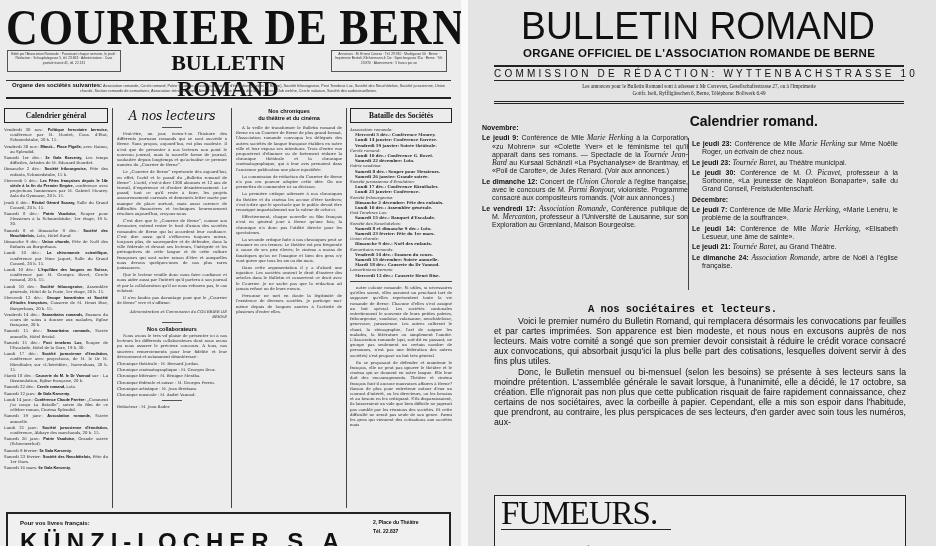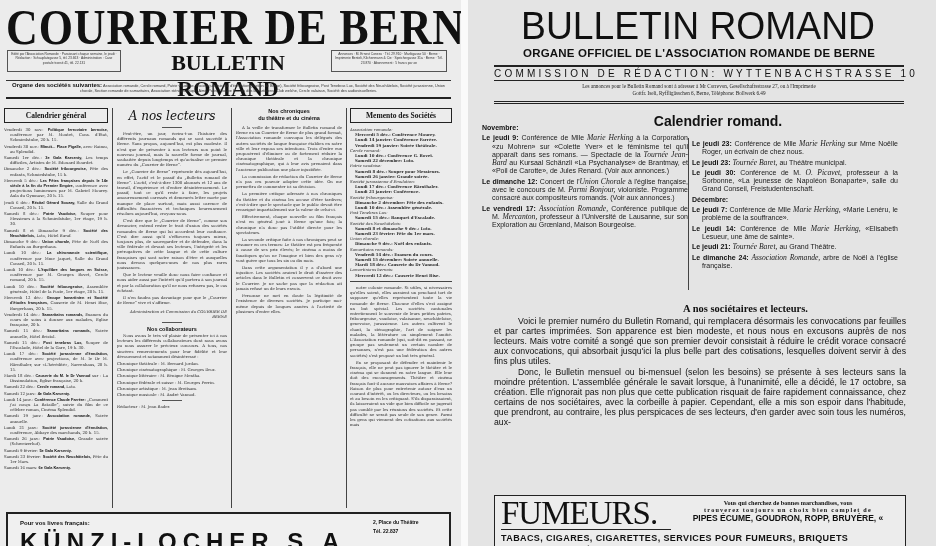--- a/index.html
+++ b/index.html
@@ -47,33 +47,33 @@
     font-family: "Liberation Sans", sans-serif; font-size: 38px; line-height: 40px; letter-spacing: 0px; color: #111; transform: scaleX(0.98); }
   .br-organe { position: absolute; left: 26px; top: 47px; width: 410px; text-align: center;
     font-family: "Liberation Sans", sans-serif; font-weight: bold; font-size: 11.5px; letter-spacing: 0.2px; color: #111; white-space: nowrap; }
   .br-rule1 { position: absolute; left: 26px; top: 65px; width: 410px; border-top: 2px solid #222; }
   .br-comm { position: absolute; left: 26px; top: 68px; width: 410px; text-align: right;
     font-family: "Liberation Sans", sans-serif; font-size: 10px; letter-spacing: 3.2px; color: #111; white-space: nowrap; }
   .br-rule2 { position: absolute; left: 26px; top: 80px; width: 410px; border-top: 1px solid #222; }
   .br-annonces { position: absolute; left: 26px; top: 83px; width: 410px; text-align: center;
     font-family: "Liberation Serif", serif; font-size: 5.2px; line-height: 7px; color: #222; }
   .br-rule3 { position: absolute; left: 26px; top: 101px; width: 410px; border-top: 3px double #222; height: 4px; }
-  .cal-title { position: absolute; left: 150px; top: 113px; width: 200px; text-align: center;
+  .cal-title { position: absolute; left: 150px; top: 113px; width: 200px; text-align: right;
     font-family: "Liberation Sans", sans-serif; font-weight: bold; font-size: 14px; color: #111; }
   .month { font-family: "Liberation Sans", sans-serif; font-weight: bold; font-size: 7px; color: #111; margin-bottom: 2px; }
   .cal-col { position: absolute; top: 125px; font-family: "Liberation Sans", sans-serif; font-size: 7px; line-height: 8.3px; color: #1a1a1a; }
   .cal-col.l { left: 14px; width: 206px; top: 124px; }
   .cal-col.r { left: 224px; width: 206px; top: 140px; }
   .cal-vline { position: absolute; left: 220px; top: 138px; width: 1px; height: 152px; background: #444; }
   .cal-item { padding-left: 10px; text-indent: -10px; margin-bottom: 2px; text-align: justify; }
   .cal-item b { color: #111; }
   .cal-item i { font-family: "Liberation Serif", serif; font-style: italic; font-size: 7.6px; }
   .cal-col.l .month { margin-top: 0; }
-  .soc-title { position: absolute; left: 120px; top: 303px; width: 220px; text-align: right;
-    font-family: Liberation Serif, serif; font-weight: bold; font-size: 10.5px; color: #111; }
+  .soc-title { position: absolute; left: 120px; top: 303px; width: 220px; text-align: left;
+    font-family: Liberation Mono, monospace; font-weight: bold; font-size: 10.5px; color: #111; }
   .soc-body { position: absolute; left: 26px; top: 316px; width: 412px; font-family: "Liberation Sans", sans-serif;
     font-size: 8.7px; line-height: 10px; color: #111; text-align: justify; }
   .soc-body p { text-indent: 24px; margin-bottom: 1px; }
   .fumeurs { position: absolute; left: 26px; top: 495px; width: 412px; height: 60px; border: 1.5px solid #222; background: #ececec; }
   .fum-word { position: absolute; left: 6px; top: 0px; font-family: "Liberation Serif", serif; font-size: 33px; line-height: 34px; color: #111; letter-spacing: -1px; }
   .fum-line { position: absolute; left: 6px; top: 33px; width: 170px; border-top: 1.5px solid #222; }
   .fum-text { position: absolute; left: 178px; top: 3px; width: 230px; font-family: "Liberation Serif", serif; font-weight: bold; font-size: 6.2px; line-height: 7px; color: #111; text-align: center; }
   .fum-text .caps { font-family: "Liberation Sans", sans-serif; font-size: 8.5px; line-height: 11px; }
   .fum-row { position: absolute; left: 6px; top: 37px; width: 400px; font-family: "Liberation Sans", sans-serif; font-weight: bold; font-size: 9px; line-height: 11px; color: #111; white-space: nowrap; letter-spacing: 0.4px; }
   .fum-row2 { position: absolute; left: 6px; top: 49px; font-family: "Liberation Sans", sans-serif; font-weight: bold; font-size: 8px; color: #111; white-space: nowrap; }
@@ -157,21 +157,21 @@
       <p>La commission de rédaction du Courrier de Berne n'a pas cru pouvoir adopter cette idée. On me permettra de commenter ici sa décision.</p>
       <p>La première critique adressée à nos chroniques du théâtre et du cinéma les accuse d'être tardives; c'est-à-dire que le spectacle que le public devait être renseigné impartialement sur la valeur de celui-ci.</p>
       <p>Effectivement, chaque nouvelle ou film français n'est en général joué à Berne qu'une fois; la chronique n'a donc pas l'utilité directe pour les spectateurs.</p>
       <p>La seconde critique faite à nos chroniques peut se résumer en ces termes: Le théâtre est peu fréquenté à cause de ses prix élevés; le cinéma a moins de fanatiques qu'on ne l'imagine et bien des gens n'y vont guère que tous les six ou dix mois.</p>
       <p>Dans cette argumentation il y a d'abord une injustice. Les sociétés avaient le droit d'insérer des articles dans le Bulletin et conservent ce droit avec le Courrier. Je ne sache pas que la rédaction ait jamais refusé un de leurs envois.</p>
       <p>Personne ne met en doute la légitimité de l'existence de diverses sociétés. Je participe moi-même depuis de longues années à l'activité de plusieurs d'entre elles.</p>
     </div>
     <div class="vline" style="left:342px;"></div>
 
     <div class="col" style="left:346px; width:102px;">
-      <div class="hbox">Memento des Sociétés</div>
+      <div class="hbox">Bataille des Sociétés</div>
       <div id="memento-list">
           <div style="font-style: italic;">Association romande:</div>
           <div style="padding-left: 5px; font-weight: bold;">Mercredi 5 déc.: Conférence Mourey.</div>
           <div style="padding-left: 5px; font-weight: bold;">Lundi 14 janvier: Conférence Farrère.</div>
           <div style="padding-left: 5px; font-weight: bold;">Vendredi 19 janvier: Soirée théâtrale.</div>
           <div style="font-style: italic;">Cercle romand:</div>
           <div style="padding-left: 5px; font-weight: bold;">Lundi 10 déc.: Conférence G. Bovet.</div>
           <div style="padding-left: 5px; font-weight: bold;">Samedi 22 décembre: Loto.</div>
           <div style="font-style: italic;">Patrie vaudoise:</div>
           <div style="padding-left: 5px; font-weight: bold;">Samedi 8 déc.: Souper pour Messieurs.</div>
@@ -254,21 +254,15 @@
 
   <div class="soc-title">A nos sociétaires et lecteurs.</div>
   <div class="soc-body">
     <p>Voici le premier numéro du Bulletin Romand, qui remplacera désormais les convocations par feuilles et par cartes imprimées. Son apparence est bien modeste, et nous nous en excusons auprès de nos lecteurs. Mais votre comité a songé que son premier devoir consistait à réduire le crédit vorace consacré aux convocations, qui absorbait jusqu'ici la plus belle part des cotisations, lesquelles doivent servir à des fins plus utiles.</p>
     <p>Donc, le Bulletin mensuel ou bi-mensuel (selon les besoins) se présente à ses lecteurs sans la moindre prétention. L'assemblée générale le savait lorsque, à l'unanimité, elle a décidé, le 17 octobre, sa création. Elle n'ignorait pas non plus que cette publication risquait de faire rapidement connaissance, chez certains de nos sociétaires, avec la corbeille à papier. Cependant, elle a mis son espoir dans l'habitude, que prendront, au contraire, les plus perspicaces de ses lecteurs, d'en garder avec soin tous les numéros, aux-</p>
   </div>
 
   <div class="fumeurs">
     <div class="fum-word">FUMEURS.</div>
     <div class="fum-line"></div>
-    <div class="fum-text">
-      <div>Vous qui cherchez de bonnes marchandises, vous</div>
-      <div style="letter-spacing:1.2px;">trouverez toujours un choix bien complet de</div>
-      <div class="caps">PIPES ÉCUME, GOUDRON, ROPP, BRUYÈRE, «</div>
-    </div>
-    <div class="fum-row">TABACS, CIGARES, CIGARETTES, SERVICES POUR FUMEURS, BRIQUETS</div>
     <div class="fum-row2"><b>THORENS, BLAGUES À TABAC</b></div>
   </div>
 </div>
 
 </body></html>

